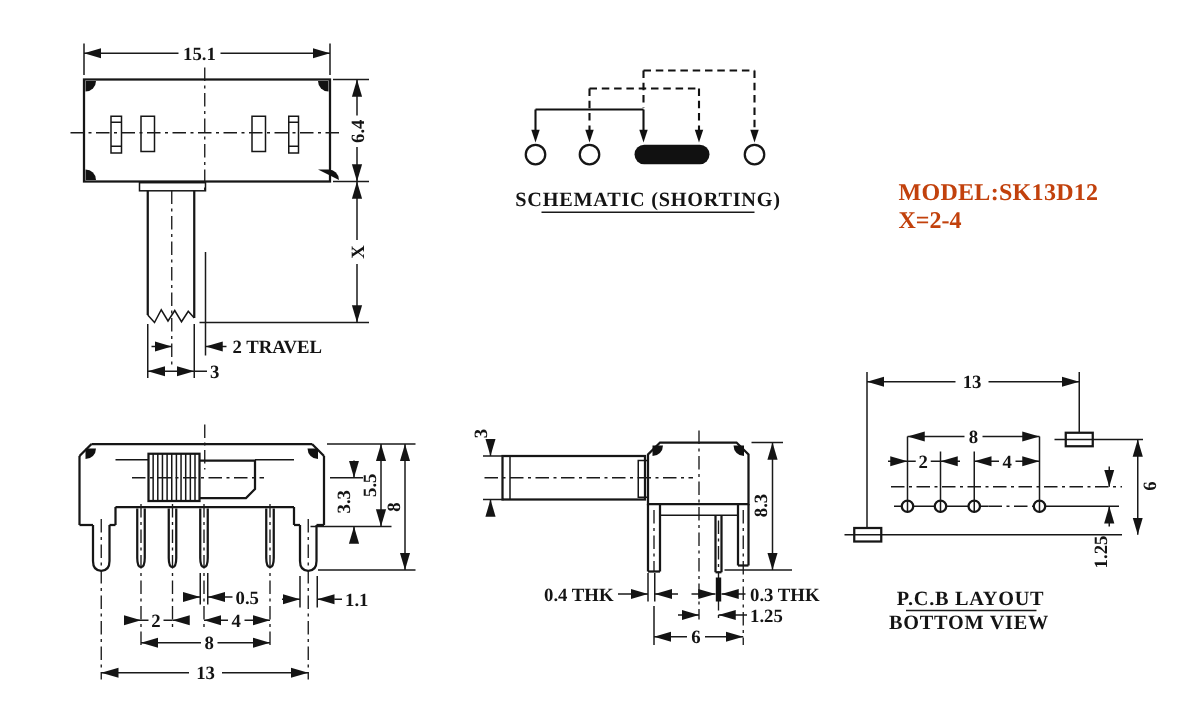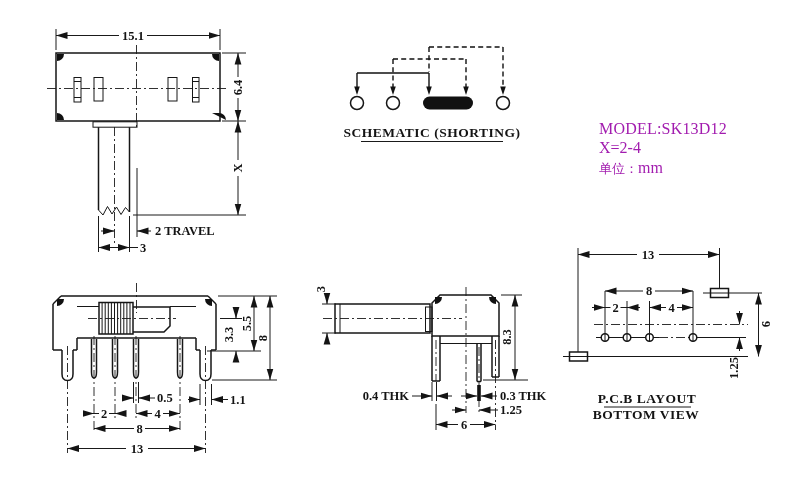--- a/index.html
+++ b/index.html
@@ -11,21 +11,21 @@
   svg text.en{text-anchor:end;}
   .ol{stroke:#161616;stroke-width:1.5;fill:none;stroke-linejoin:miter;}
   .olf{stroke:#161616;stroke-width:1.5;fill:#fff;}
   .tl{stroke:#161616;stroke-width:1;fill:none;}
   .cl{stroke:#1a1a1a;stroke-width:.9;fill:none;stroke-dasharray:9 3 2 3;}
   .dl{stroke:#1a1a1a;stroke-width:1;fill:none;}
   .dsh{stroke:#111;stroke-width:1.4;fill:none;stroke-dasharray:5 3.2;}
   .sol{stroke:#111;stroke-width:1.4;fill:none;}
   .blk{fill:#111;stroke:none;}
   .wb{fill:#fff;stroke:none;}
-  .info{position:absolute;left:599px;top:120px;width:190px;font-family:"Liberation Serif","DejaVu Serif",serif;font-weight:normal;color:#a21caf;}
+  .info{position:absolute;left:599px;top:120px;width:190px;font-family:"Liberation Serif","DejaVu Serif",serif;font-weight:bold;color:#c2410c;}
   .info .l1{font-size:16px;letter-spacing:.2px;}
   .info .l2{font-size:16px;margin-top:1px;}
   .info .l3{font-size:13px;margin-top:2px;}
   .info .l3 .mm{font-size:16px;}
 </style>
 </head>
 <body>
 
 <div class="sheet">
 <svg width="800" height="480" viewBox="0 0 800 480">
@@ -362,15 +362,14 @@
       <text class="lg" x="647" y="403">P.C.B LAYOUT</text>
       <line class="dl" x1="604" y1="407" x2="691" y2="407"></line>
       <text class="lg" x="646" y="419">BOTTOM VIEW</text>
     </g>
   </g>
 </svg>
 
 <div class="info">
   <div class="l1">MODEL:SK13D12</div>
   <div class="l2">X=2-4</div>
-  <div class="l3"><span>单位：</span><span class="mm">mm</span></div>
 </div>
 </div>
 
 </body></html>

